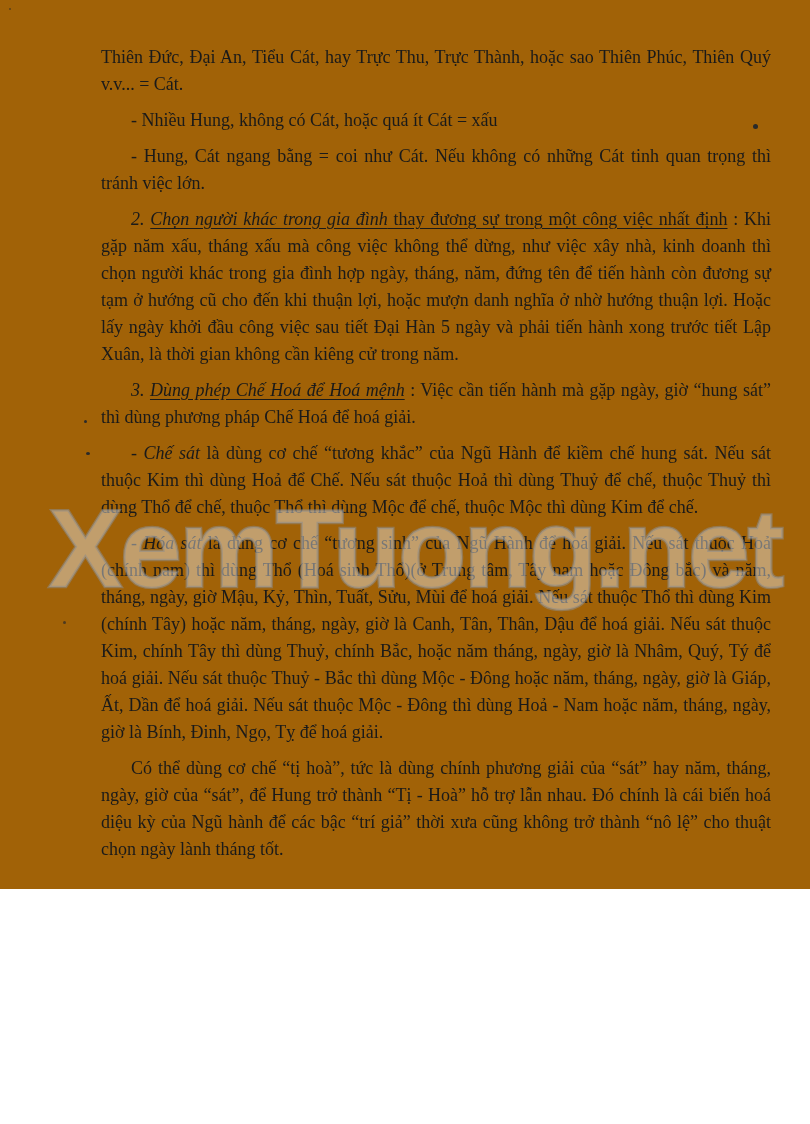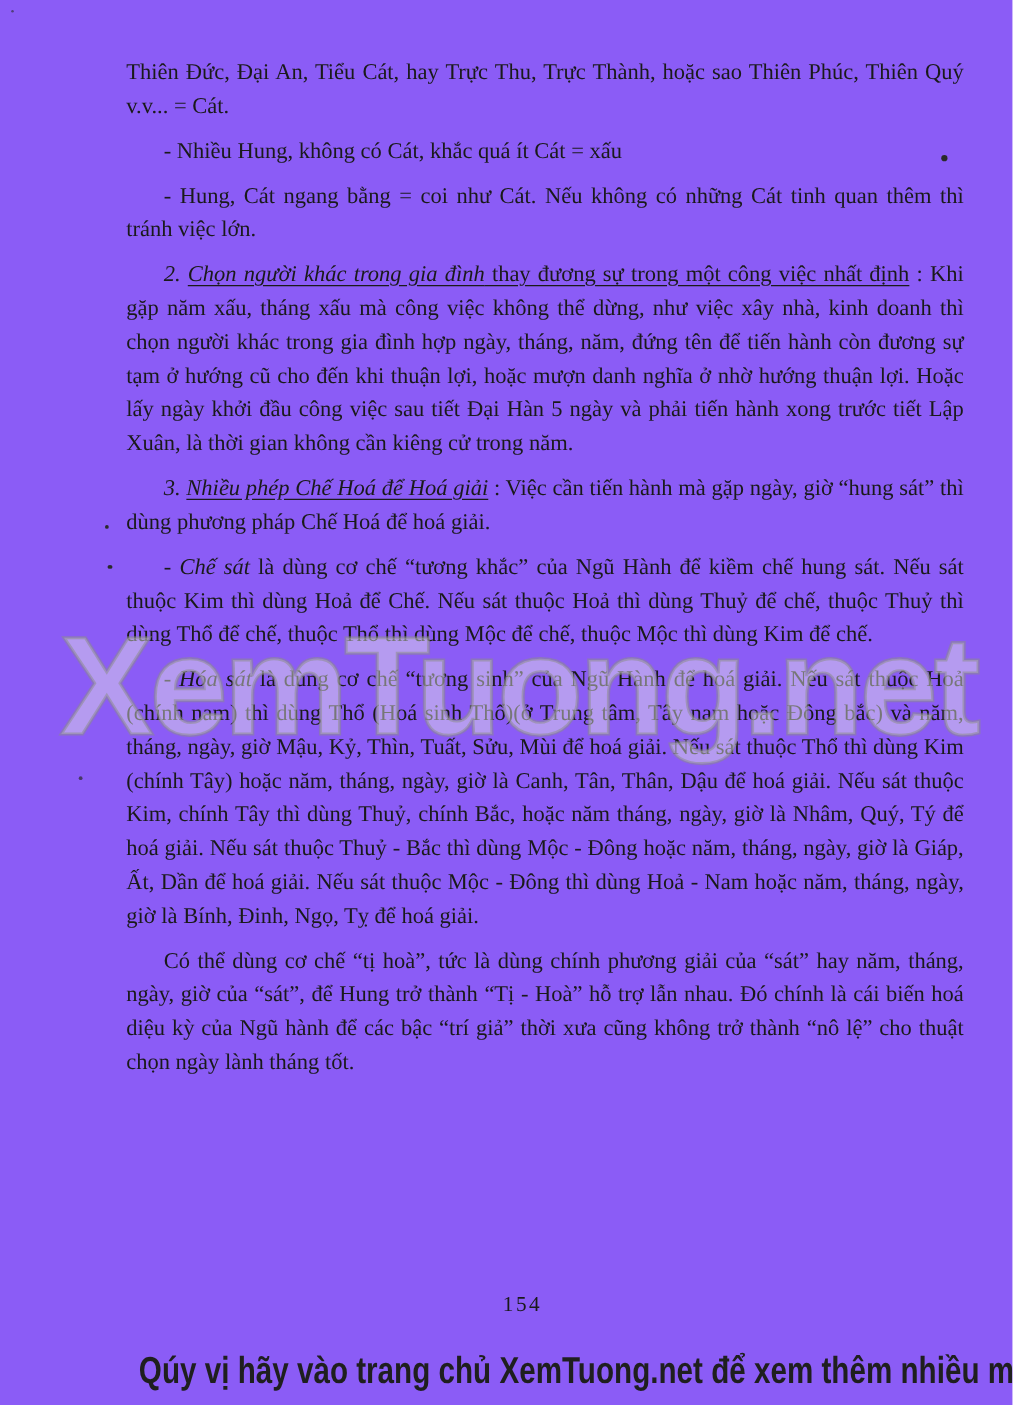--- a/index.html
+++ b/index.html
@@ -1,20 +1,20 @@
 <!DOCTYPE html>
 <html><head>
 <meta charset="utf-8">
 <style>
   html, body { margin: 0; padding: 0; background: #ffffff; }
   .page {
     position: relative;
     width: 810px;
-    height: 1124px;
-    background: #8b5cf6;
+    height: 889px;
+    background: #a16207;
     overflow: hidden;
     font-family: "Liberation Serif", serif;
   }
   .textblock {
     position: absolute;
     left: 101px;
     top: 44px;
     width: 670px;
     font-size: 18px;
     line-height: 27px;
@@ -78,31 +78,31 @@
 </style>
 </head>
 <body>
 
 <div class="page">
 
   <div class="textblock">
 
     <p class="para first">Thiên Đức, Đại An, Tiểu Cát, hay Trực Thu, Trực Thành, hoặc sao Thiên Phúc, Thiên Quý v.v... = Cát.</p>
 
-    <p class="para">- Nhiều Hung, không có Cát, khắc quá ít Cát = xấu</p>
+    <p class="para">- Nhiều Hung, không có Cát, hoặc quá ít Cát = xấu</p>
 
-    <p class="para">- Hung, Cát ngang bằng = coi như Cát. Nếu không có những Cát tinh quan thêm thì tránh việc lớn.</p>
+    <p class="para">- Hung, Cát ngang bằng = coi như Cát. Nếu không có những Cát tinh quan trọng thì tránh việc lớn.</p>
 
 
     <p class="para sect">
       <span class="ital">2. </span><span class="uline"><span class="ital">Chọn người khác trong gia đình</span><span> thay đương sự trong một công việc nhất định</span></span><span> : Khi gặp năm xấu, tháng xấu mà công việc không thể dừng, như việc xây nhà, kinh doanh thì chọn người khác trong gia đình hợp ngày, tháng, năm, đứng tên để tiến hành còn đương sự tạm ở hướng cũ cho đến khi thuận lợi, hoặc mượn danh nghĩa ở nhờ hướng thuận lợi. Hoặc lấy ngày khởi đầu công việc sau tiết Đại Hàn 5 ngày và phải tiến hành xong trước tiết Lập Xuân, là thời gian không cần kiêng cử trong năm.</span>
     </p>
 
     <p class="para sect">
-      <span class="ital">3. </span><span class="ital uline">Nhiều phép Chế Hoá để Hoá giải</span><span> : Việc cần tiến hành mà gặp ngày, giờ “hung sát” thì dùng phương pháp Chế Hoá để hoá giải.</span>
+      <span class="ital">3. </span><span class="ital uline">Dùng phép Chế Hoá để Hoá mệnh</span><span> : Việc cần tiến hành mà gặp ngày, giờ “hung sát” thì dùng phương pháp Chế Hoá để hoá giải.</span>
     </p>
 
     <p class="para">
       <span>- </span><span class="ital">Chế sát</span><span> là dùng cơ chế “tương khắc” của Ngũ Hành để kiềm chế hung sát. Nếu sát thuộc Kim thì dùng Hoả để Chế. Nếu sát thuộc Hoả thì dùng Thuỷ để chế, thuộc Thuỷ thì dùng Thổ để chế, thuộc Thổ thì dùng Mộc để chế, thuộc Mộc thì dùng Kim để chế.</span>
     </p>
 
     <p class="para">
       <span>- </span><span class="ital">Hóa sát</span><span> là dùng cơ chế “tương sinh” của Ngũ Hành để hoá giải. Nếu sát thuộc Hoả (chính nam) thì dùng Thổ (Hoá sinh Thổ)(ở Trung tâm, Tây nam hoặc Đông bắc) và năm, tháng, ngày, giờ Mậu, Kỷ, Thìn, Tuất, Sửu, Mùi để hoá giải. Nếu sát thuộc Thổ thì dùng Kim (chính Tây) hoặc năm, tháng, ngày, giờ là Canh, Tân, Thân, Dậu để hoá giải. Nếu sát thuộc Kim, chính Tây thì dùng Thuỷ, chính Bắc, hoặc năm tháng, ngày, giờ là Nhâm, Quý, Tý để hoá giải. Nếu sát thuộc Thuỷ - Bắc thì dùng Mộc - Đông hoặc năm, tháng, ngày, giờ là Giáp, Ất, Dần để hoá giải. Nếu sát thuộc Mộc - Đông thì dùng Hoả - Nam hoặc năm, tháng, ngày, giờ là Bính, Đinh, Ngọ, Tỵ để hoá giải.</span>
     </p>
 

